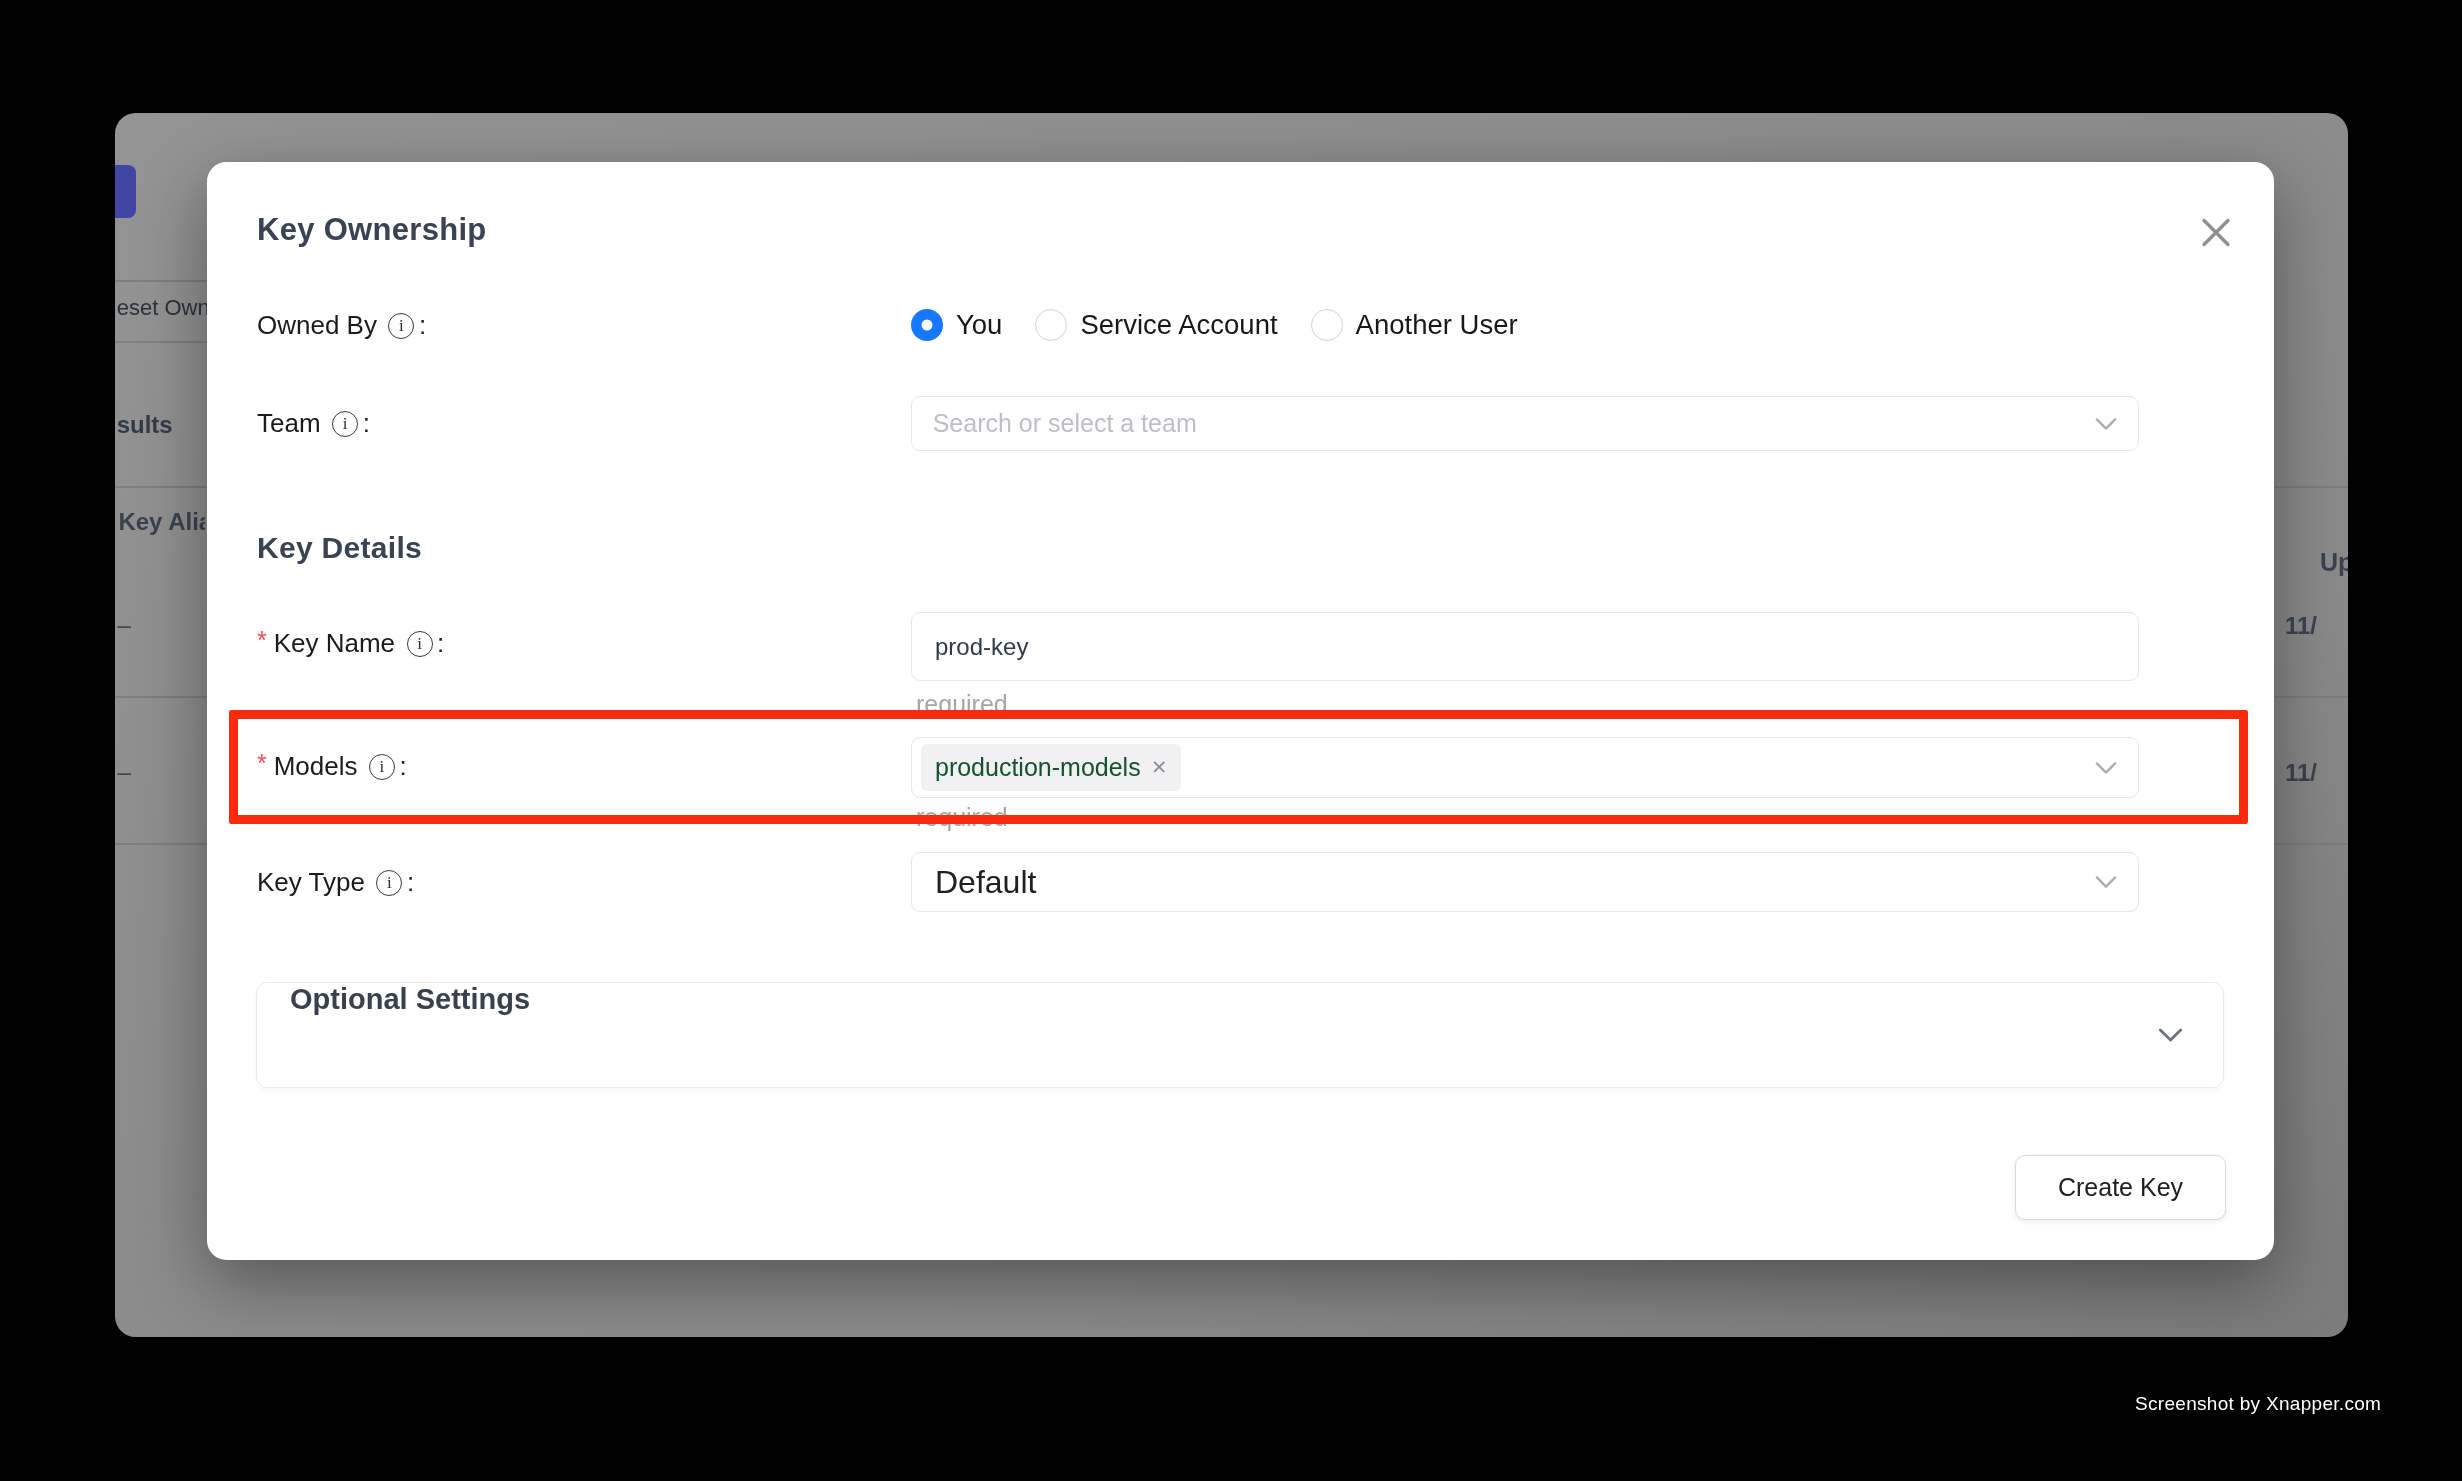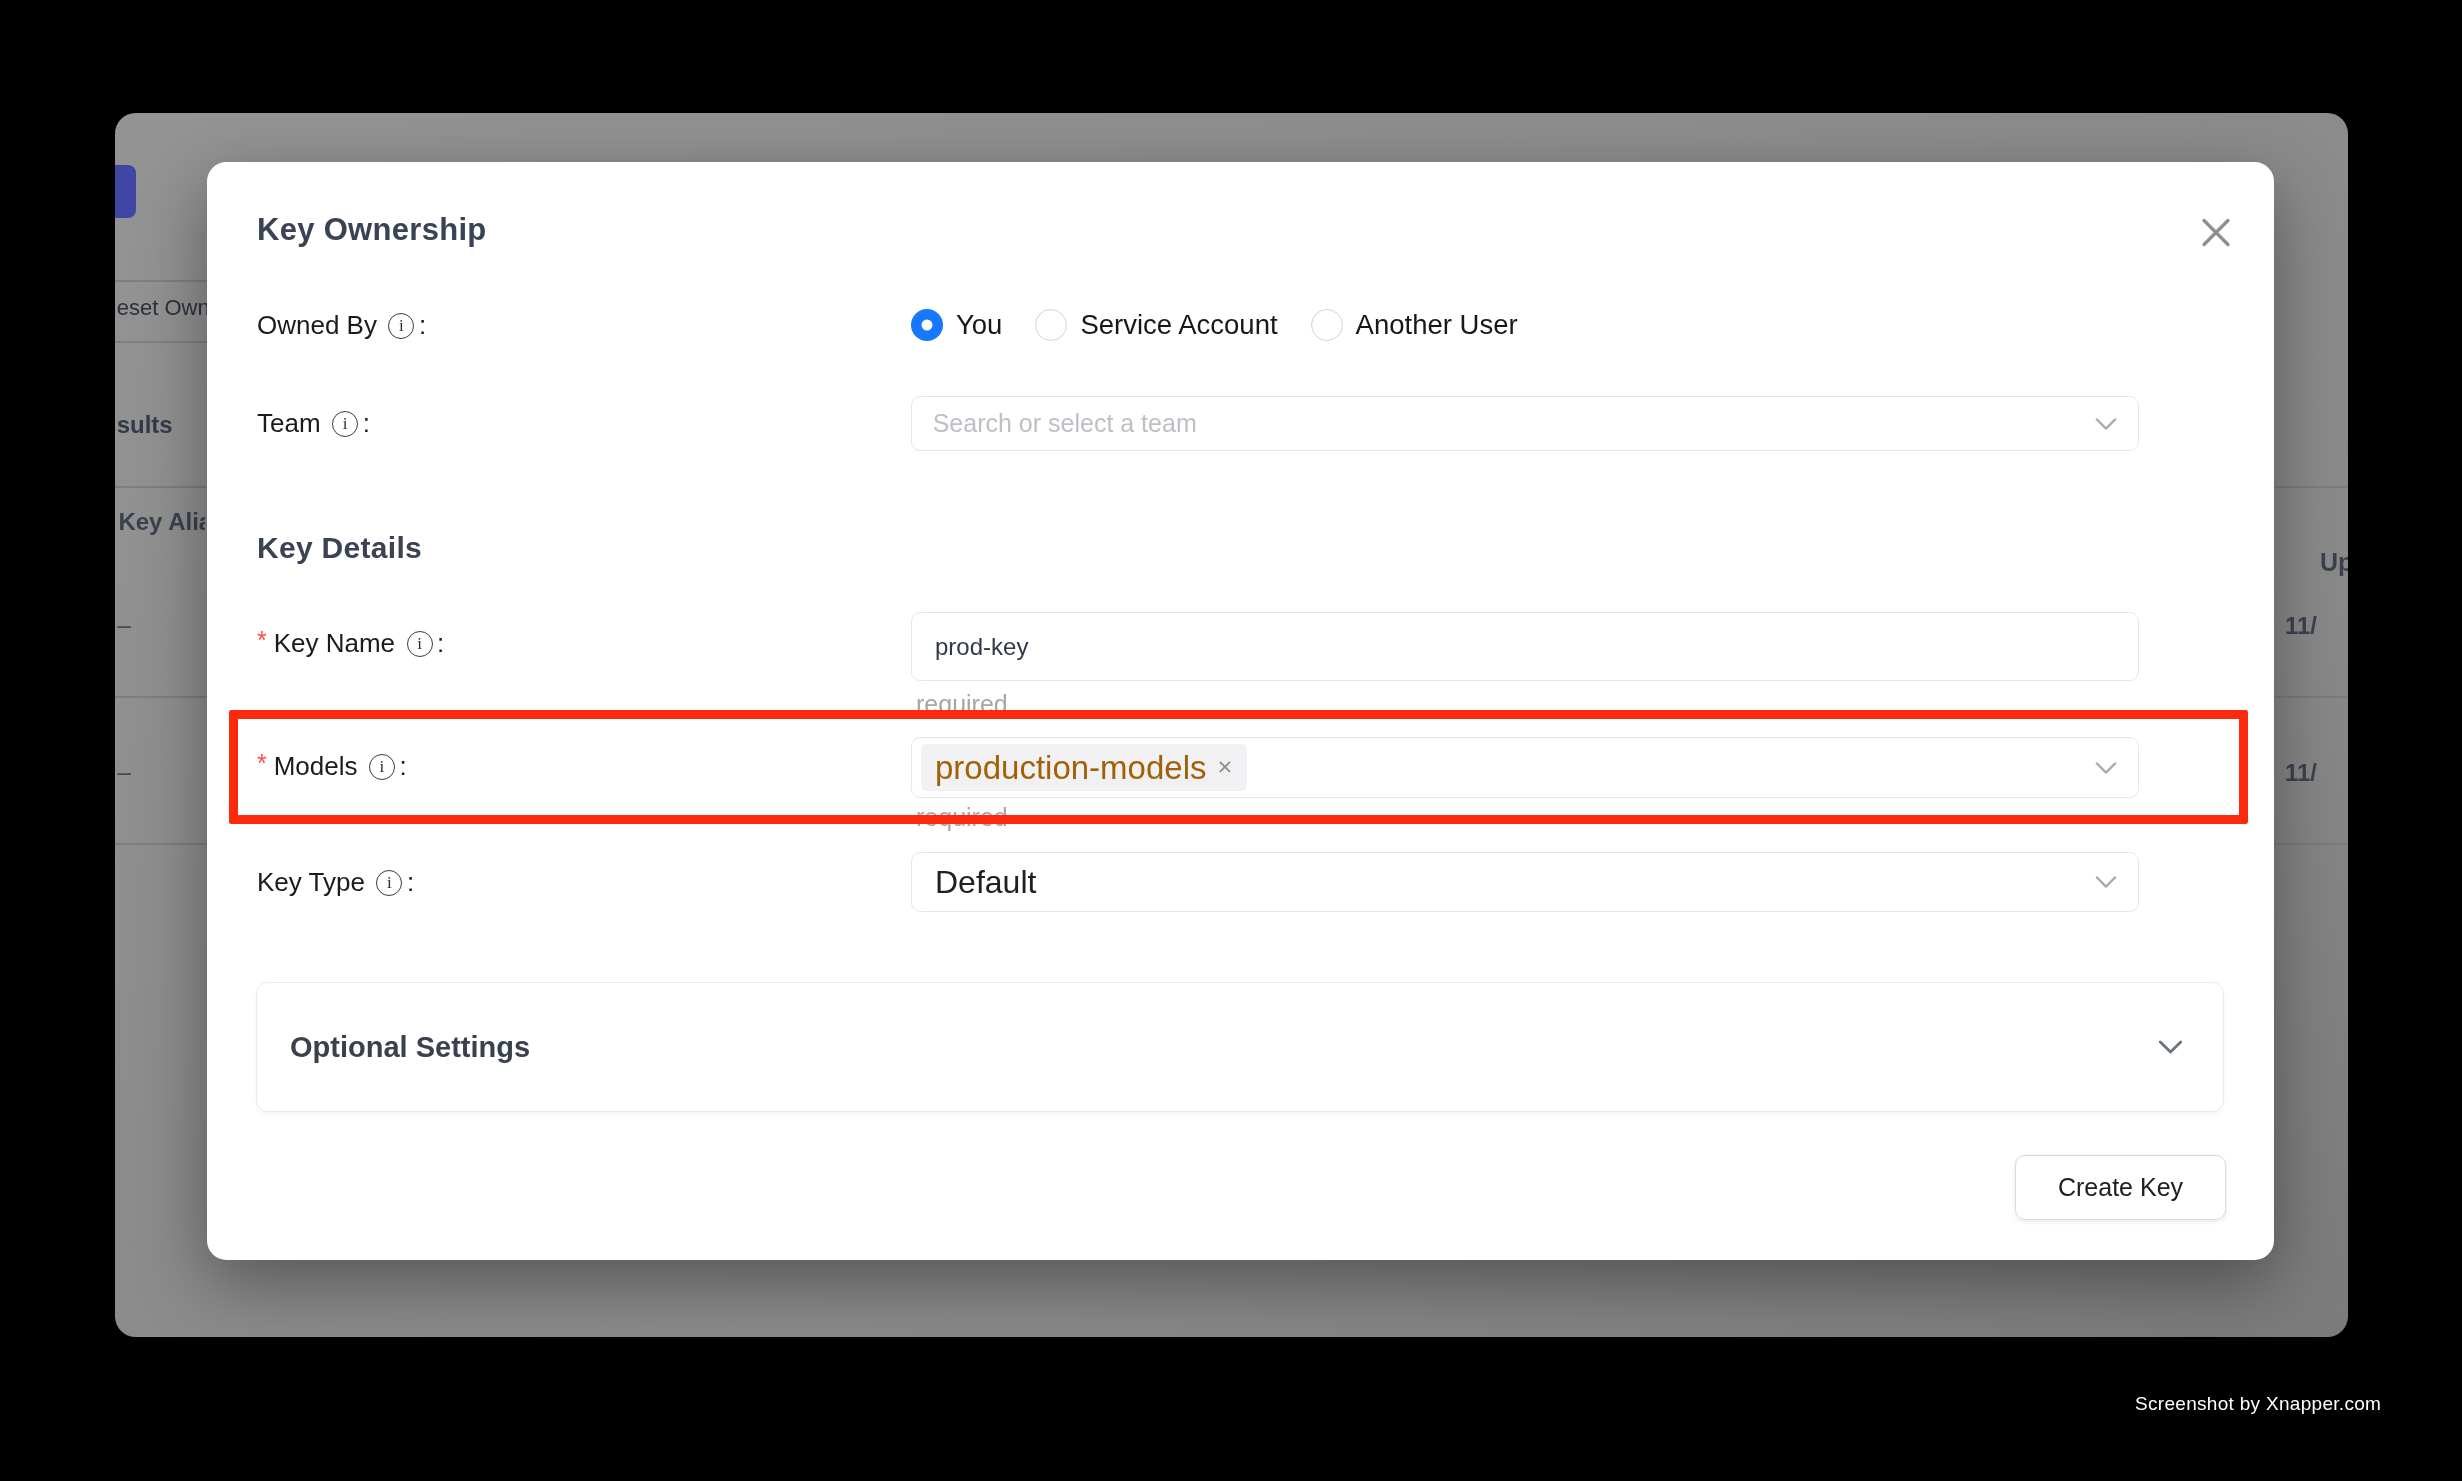--- a/index.html
+++ b/index.html
@@ -56,29 +56,29 @@
   .radio-label { margin-left:13px; font-size:27.5px; color:#18181b; }
 
   
   .control { position:absolute; left:704px; width:1228px; background:#fff;
              border:1.7px solid #e5e6ea; border-radius:9.2px; display:flex; align-items:center; }
   .control .chevron { position:absolute; right:20.7px; top:50%; transform:translateY(-50%); }
   .placeholder-text { font-size:25px; color:#bdbfc4; padding-left:20.7px; }
   .value-text { font-size:25px; color:#2f3a4a; padding-left:23px; }
   .tag { display:flex; align-items:center; margin-left:9.2px; height:47px;
          background:#f1f1f3; border-radius:5.7px; padding:0 13.8px; }
-  .tag-text { font-size:33px; color:#a16207; }
+  .tag-text { font-size:25px; color:#14532d; }
   .tag-x { font-size:19.5px; color:#8f8f8f; margin-left:10.3px; cursor:pointer; }
   .required-msg { position:absolute; left:709px; font-size:25px; color:#a6a6a6; }
 
   
-  .optional-box { position:absolute; left:49px; top:820px; width:1968px; height:130px;
+  .optional-box { position:absolute; left:49px; top:820px; width:1968px; height:106px;
                   border:1.7px solid #e9eaef; border-radius:11.5px;
                   box-shadow:0 2.3px 4.6px rgba(0,0,0,.03);
-                  display:flex; align-items:center; cursor:pointer; }
+                  display:flex; cursor:pointer; }
   .optional-title { margin-left:33px; font-size:29px; font-weight:600; color:#39404e; }
   .optional-box .chevron { position:absolute; right:40px; top:50%; transform:translateY(-50%); }
 
   .create-btn { position:absolute; left:1808px; top:993px; width:211px; height:65px;
                 background:#fff; border:1.7px solid #dadada; border-radius:10.3px;
                 display:flex; align-items:center; justify-content:center;
                 font-size:25px; color:#202020; box-shadow:0 1.7px 5.7px rgba(0,0,0,.08);
                 cursor:pointer; }
 
   

